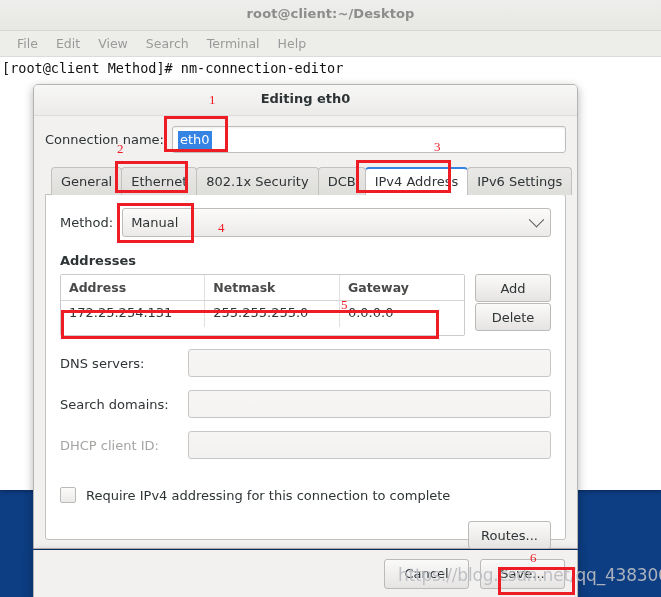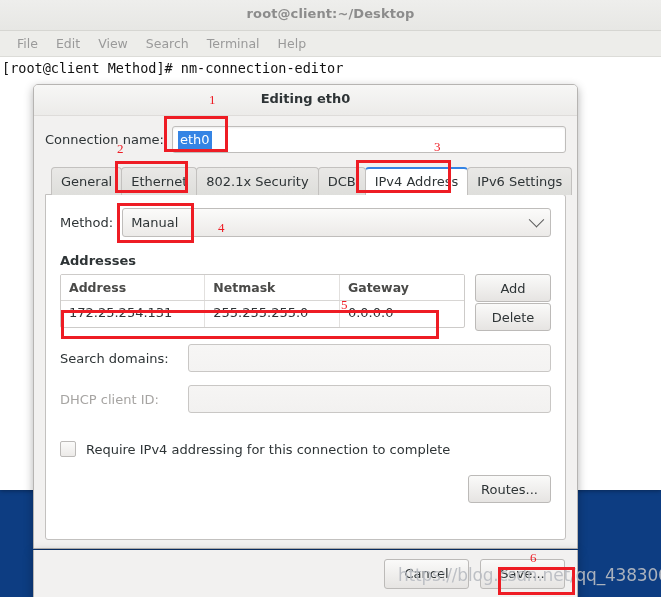--- a/index.html
+++ b/index.html
@@ -231,21 +231,21 @@
   #addresses-area {
     display: flex;
     margin-top: 6px;
   }
   #addr-table {
     width: 421px;
     border: 1px solid #cdcbc9;
     border-radius: 2px;
     background: #ffffff;
     box-sizing: border-box;
-    height: 54px;
+    height: 62px;
     overflow: hidden;
   }
   #addr-head {
     display: flex;
     height: 25px;
     border-bottom: 1px solid #d8d6d4;
     background: #ffffff;
   }
   #addr-head > div {
     font-size: 12.5px;
@@ -462,20 +462,24 @@
             <div class="col-netmask">255.255.255.0</div>
             <div class="col-gateway">0.0.0.0</div>
           </div>
         </div>
         <div id="addr-buttons">
           <div class="btn" id="btn-add">Add</div>
           <div class="btn" id="btn-delete">Delete</div>
         </div>
       </div>
 
+      <div class="field-row">
+        <div class="field-label">DNS servers:</div>
+        <div class="field-input enabled"></div>
+      </div>
 
       <div class="field-row">
         <div class="field-label">Search domains:</div>
         <div class="field-input enabled"></div>
       </div>
 
       <div class="field-row">
         <div class="field-label disabled">DHCP client ID:</div>
         <div class="field-input"></div>
       </div>

